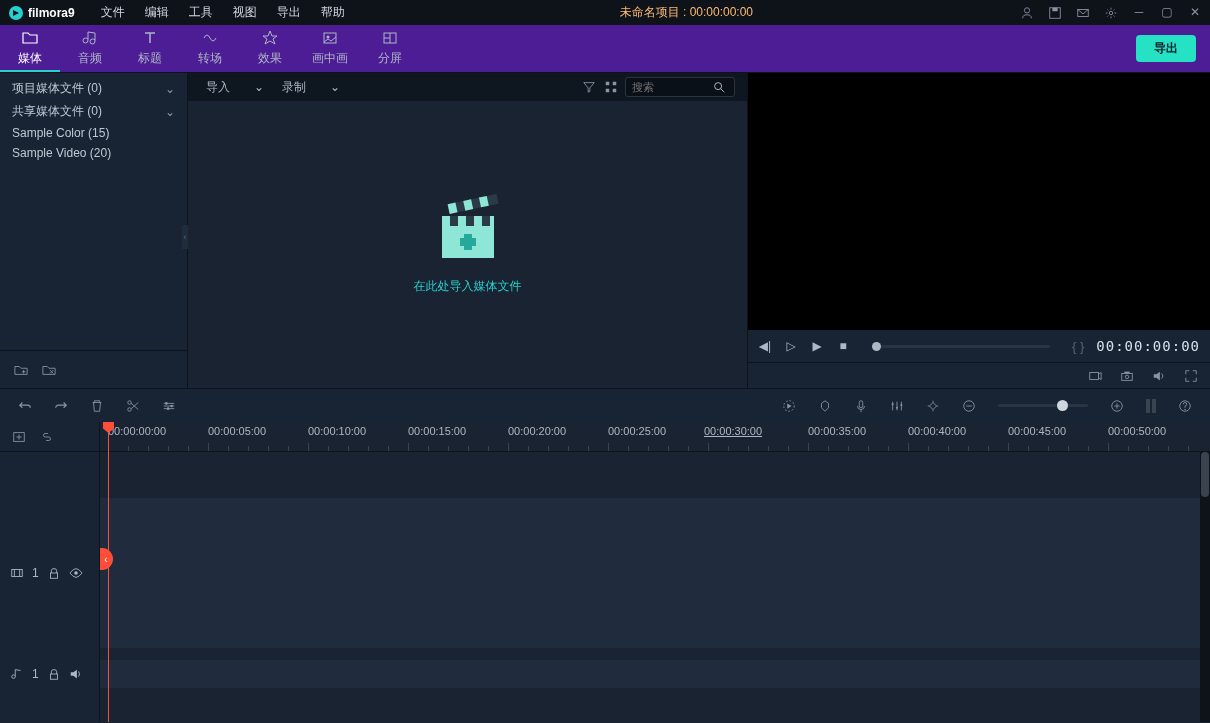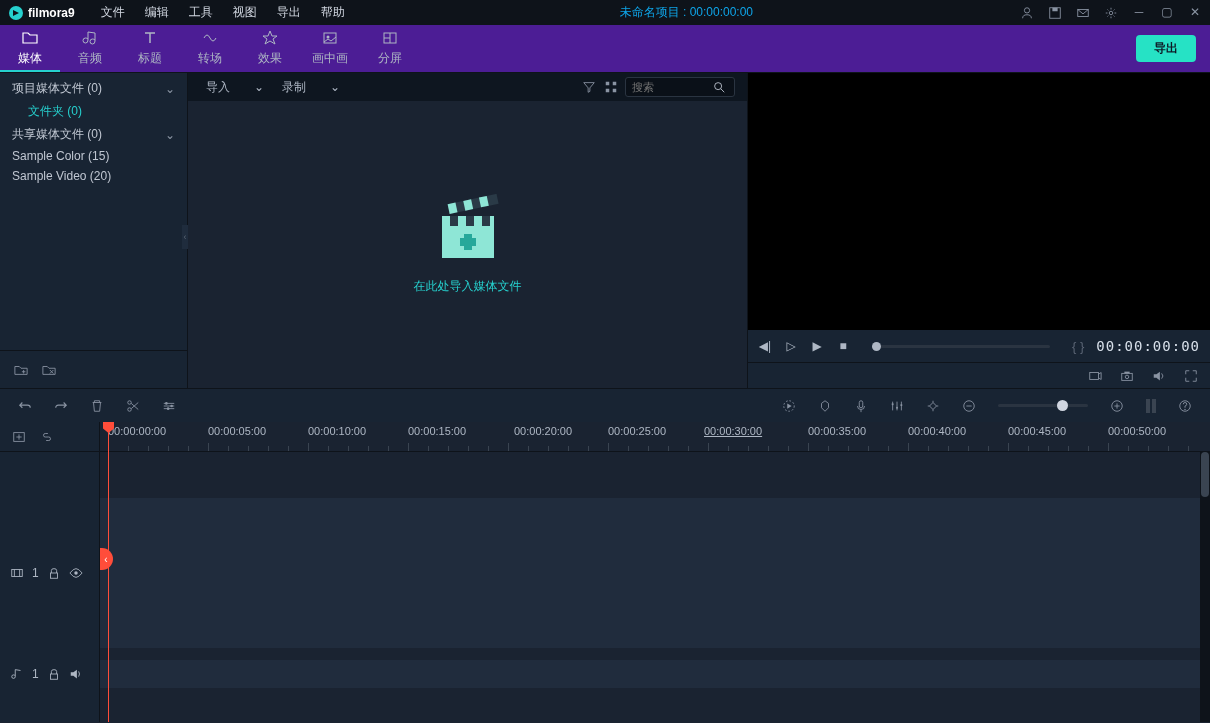--- a/index.html
+++ b/index.html
@@ -2,21 +2,21 @@
 <html><head>
 <meta charset="utf-8">
 <style>
 *{margin:0;padding:0;box-sizing:border-box;font-family:"Microsoft YaHei",Arial,sans-serif;user-select:none}
 body{width:1210px;height:723px;background:#1a2331;color:#c0c7d2;font-size:12px;overflow:hidden}
 .titlebar{height:25px;background:#0e131a;display:flex;align-items:center;padding:0 8px}
 .logo{display:flex;align-items:center;gap:4px;color:#fff;font-weight:bold;margin-right:18px}
 .logo svg{width:16px;height:16px}
 .menu{display:flex;gap:4px;color:#d0d6e0}
 .menu span{padding:2px 8px;cursor:pointer}
-.title-center{flex:1;text-align:center;color:#0ea5e9}
+.title-center{flex:1;text-align:center;color:#fdba74}
 .title-right{display:flex;gap:14px;align-items:center;color:#8a94a3}
 .title-right span{cursor:pointer;width:14px;text-align:center}
 .ico{width:14px;height:14px;display:inline-block;vertical-align:middle}
 
 .main-tabs{height:48px;background:#4c1d95;display:flex;border-bottom:1px solid #0e131a}
 .tab{width:60px;display:flex;flex-direction:column;align-items:center;justify-content:center;gap:4px;color:#aeb7c4;cursor:pointer;position:relative}
 .tab.active{color:#fff}
 .tab.active::after{content:"";position:absolute;bottom:0;left:0;right:0;height:2px;background:#26d0ce}
 .tab svg{width:16px;height:16px}
 .export-btn{margin-left:auto;margin-right:14px;align-self:center;background:#26e2c5;color:#0e1a26;border:none;padding:5px 18px;border-radius:4px;font-weight:bold;cursor:pointer;font-size:12px}
@@ -171,23 +171,20 @@
   <button class="export-btn">导出</button>
 </div>
 
 <div class="workspace">
   <div class="sidebar">
     <div class="tree">
       <div class="tree-item">
           <span>项目媒体文件 (0)</span>
           <span class="chev">⌄</span>
         </div>
-      <div class="tree-item child sel">
-          <span>文件夹 (0)</span>
-        </div>
       <div class="tree-item">
           <span>共享媒体文件 (0)</span>
           <span class="chev">⌄</span>
         </div>
       <div class="tree-item">
           <span>Sample Color (15)</span>
         </div>
       <div class="tree-item">
           <span>Sample Video (20)</span>
         </div>
@@ -391,21 +388,21 @@
           <path d="M11 5 Q13 8 11 11" fill="none" stroke="currentColor"></path>
         </svg>
     </div>
   </div>
   <div class="tl-body">
     <div class="ruler" id="ruler">
         <span class="ruler-label" style="left: 8px;">00:00:00:00</span>
         <span class="ruler-label" style="left: 108px;">00:00:05:00</span>
         <span class="ruler-label" style="left: 208px;">00:00:10:00</span>
         <span class="ruler-label" style="left: 308px;">00:00:15:00</span>
-        <span class="ruler-label" style="left: 408px; margin-left: 6px;">00:00:20:00</span>
+        <span class="ruler-label" style="left: 408px;">00:00:20:00</span>
         <span class="ruler-label" style="left: 508px;">00:00:25:00</span>
         <span class="ruler-label" style="left: 604px; text-decoration: underline;">00:00:30:00</span>
         <span class="ruler-label" style="left: 708px;">00:00:35:00</span>
         <span class="ruler-label" style="left: 808px;">00:00:40:00</span>
         <span class="ruler-label" style="left: 908px;">00:00:45:00</span>
         <span class="ruler-label" style="left: 1008px;">00:00:50:00</span>
         <div class="ticks">
           <div class="tick maj" style="left: 8px;"></div>
           <div class="tick" style="left: 28px;"></div>
           <div class="tick" style="left: 48px;"></div>

